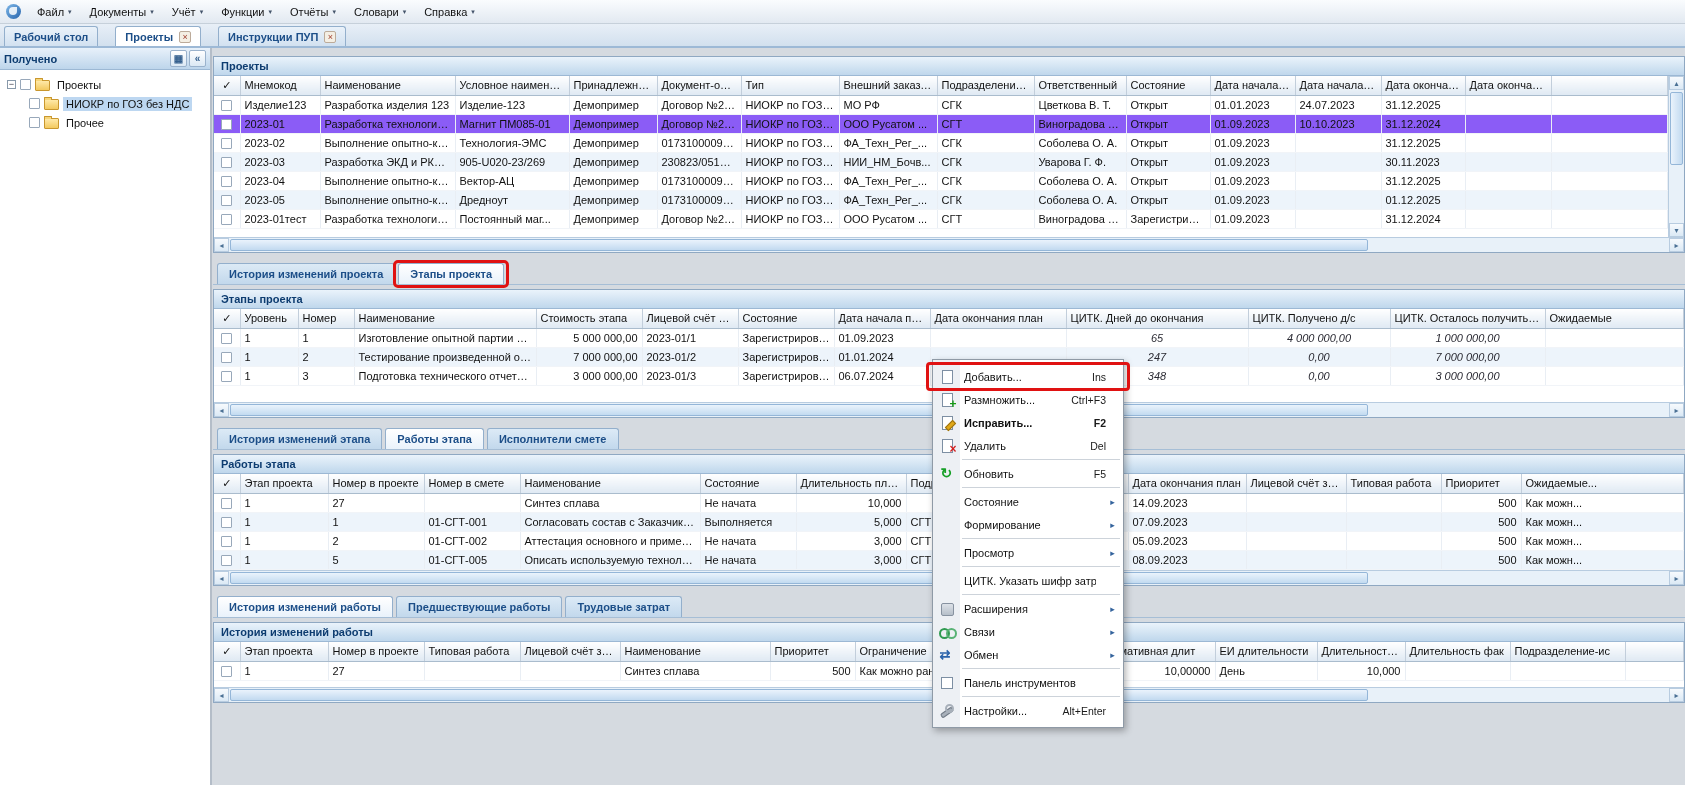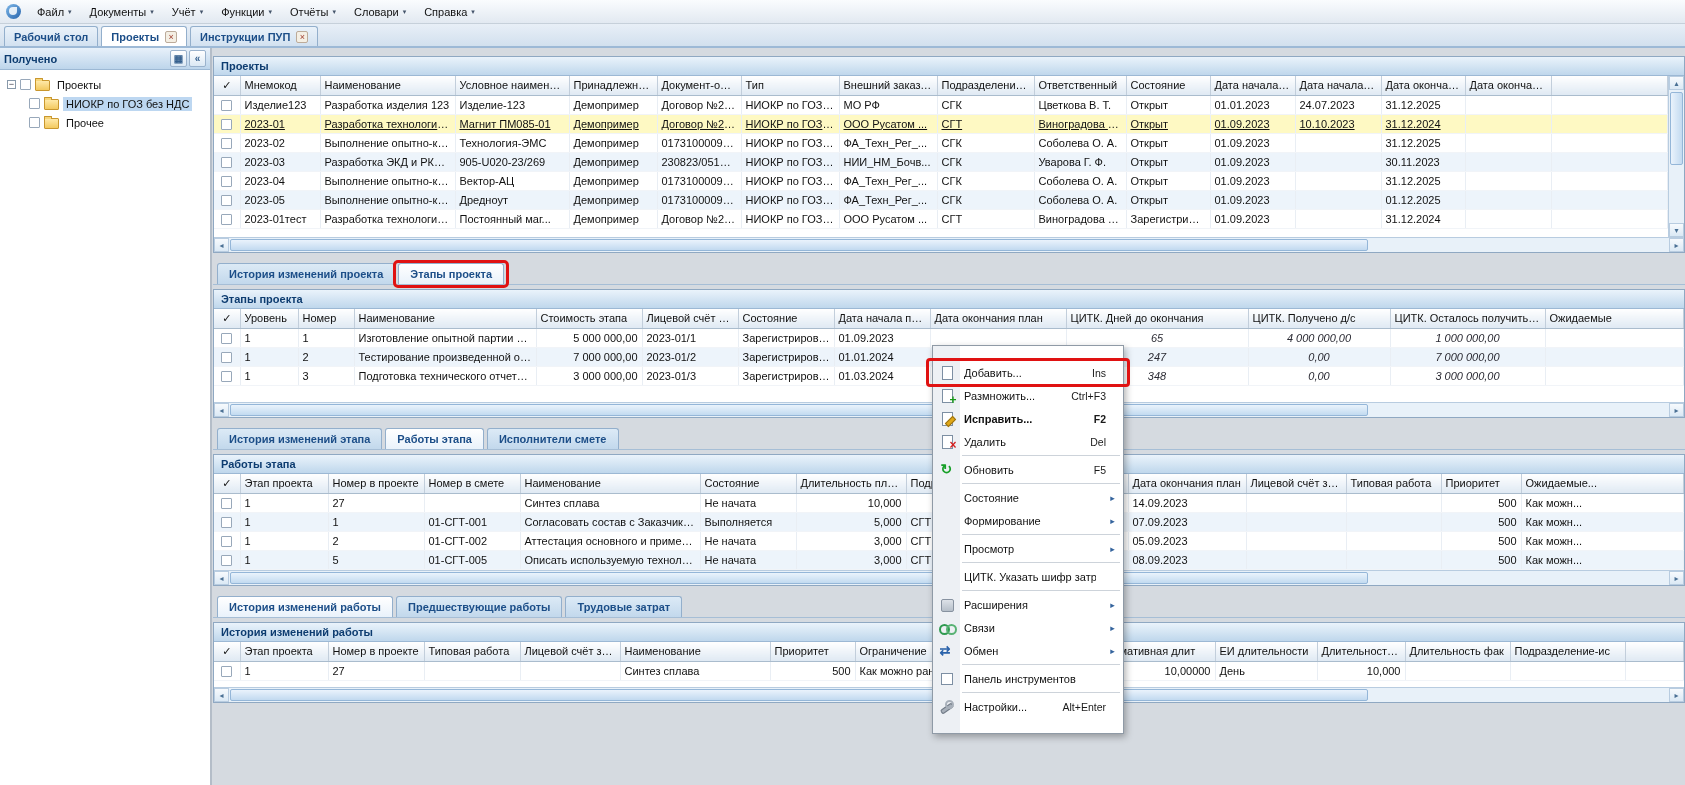--- a/index.html
+++ b/index.html
@@ -59,21 +59,21 @@
   .wrap-projects { height:161px; } .wrap-stages { height:93px; }
   .wrap-works { height:96px; } .wrap-history { height:45px; }
   table.grid { border-collapse:collapse; table-layout:fixed; width:100%; }
   .with-vsb table.grid { width:calc(100% - 16px); }
   .grid th { height:19px; font-weight:normal; text-align:left; padding:0 4px;
     background:linear-gradient(#ffffff,#dfe9f3); border-right:1px solid #c2cedb;
     border-bottom:1px solid #aabccd; white-space:nowrap; overflow:hidden; text-overflow:ellipsis; }
   .grid td { height:19px; padding:0 4px; border-right:1px solid #e9eef4; border-bottom:1px solid #f1f4f8;
     white-space:nowrap; overflow:hidden; text-overflow:ellipsis; }
   .grid tr.alt td { background:#edf4fb; }
-  .grid tr.sel td { background:#fef9c3;text-decoration:underline; }
+  .grid tr.sel td { background:#8b5cf6; }
   .grid .chk-h { text-align:center; padding:0; }
   .grid td.cbc { text-align:center; padding:0; }
   .grid td.cbc .cb { vertical-align:middle; }
   .grid td.num { text-align:right; }
   .grid td.ital { font-style:italic; color:#2a2a33;text-align:center; }
   .sort { font-size:8px; color:#3a6292; margin-left:3px; }
   
   .hsb { height:15px; background:#e8f1f9; border-top:1px solid #b8cce0; display:flex; align-items:stretch; }
   .sb-arrow { width:15px; flex:none; background:linear-gradient(#f7fafd,#dbe9f5);
     border:1px solid #b8cce0; color:#4a7094; font-size:8px;
@@ -90,21 +90,21 @@
   
   .tabstrip { display:flex; gap:3px; align-items:flex-end; height:24px; margin:8px 0 4px 0;
     padding-left:4px; border-bottom:1px solid #a6bed6; }
   .ptab { height:21px; padding:0 11px; display:flex; align-items:center; position:relative;
     border:1px solid #93afcc; border-bottom:none; border-radius:3px 3px 0 0;
     background:linear-gradient(#dceaf6,#c2d8ec); color:#1c4e88; font-weight:bold; white-space:nowrap; }
   .ptab.active { background:linear-gradient(#ffffff,#e9f2fb); }
   .ptab.annotated::after { content:''; position:absolute; left:-6px; right:-6px; top:-4px; bottom:-4px;
     border:3px solid var(--annot,#e01212); border-radius:5px; pointer-events:none; z-index:30; }
   
-  .cmenu { position:absolute; left:932px; top:345px; width:192px; z-index:40; padding:15px 0;
+  .cmenu { position:absolute; left:932px; top:359px; width:192px; z-index:40; padding:5px 0;
     background:linear-gradient(to right,#edf0f4 0,#edf0f4 27px,#ffffff 27px);
     border:1px solid #8f9aa6; box-shadow:2px 3px 7px rgba(0,0,0,.3); }
   .cmi { height:23px; display:flex; align-items:center; padding-right:4px; position:relative; }
   .cmi .ic { width:27px; flex:none; display:flex; align-items:center; justify-content:center; }
   .cmi .lb { flex:1; padding-left:4px; white-space:nowrap; overflow:hidden; }
   .cmi .sc { padding-left:10px; font-size:10.5px; color:#1a1a1a; }
   .cmi .arr { width:13px; flex:none; text-align:center; color:#33639c; font-size:9px; }
   .cmi.bold .lb, .cmi.bold .sc { font-weight:bold; }
   .cmi.annotated::after { content:''; position:absolute; left:-7px; right:-7px; top:-3px; bottom:-3px;
     border:3px solid var(--annot,#e01212); border-radius:4px; pointer-events:none; z-index:45; }
@@ -159,21 +159,21 @@
         <span class="caret">▾</span>
       </div>
       <div class="mb-item">
         <span>Справка</span>
         <span class="caret">▾</span>
       </div>
     </span>
 </div>
 
 <div class="tabbar">
-  <span style="display:flex;gap:3px;align-items:flex-end;">
+  <span style="display:flex;gap:17px;align-items:flex-end;">
       <div class="wtab">
         <span>Рабочий стол</span>
       </div>
       <div class="wtab active">
         <span>Проекты</span>
         <span class="close">×</span>
       </div>
       <div class="wtab">
         <span>Инструкции ПУП</span>
         <span class="close">×</span>
@@ -472,21 +472,21 @@
                 <td></td>
               </tr>
               <tr>
                 <td class="cbc"><span class="cb"></span></td>
                 <td>1</td>
                 <td>3</td>
                 <td>Подготовка технического отчета с...</td>
                 <td class="num">3 000 000,00</td>
                 <td>2023-01/3</td>
                 <td>Зарегистрирован</td>
-                <td>01.03.2024</td>
+                <td>06.07.2024</td>
                 <td></td>
                 <td class="num ital">348</td>
                 <td class="num ital">0,00</td>
                 <td class="num ital">3 000 000,00</td>
                 <td></td>
               </tr>
             </tbody>
           </table>
       </div>
       <div class="hsb">

